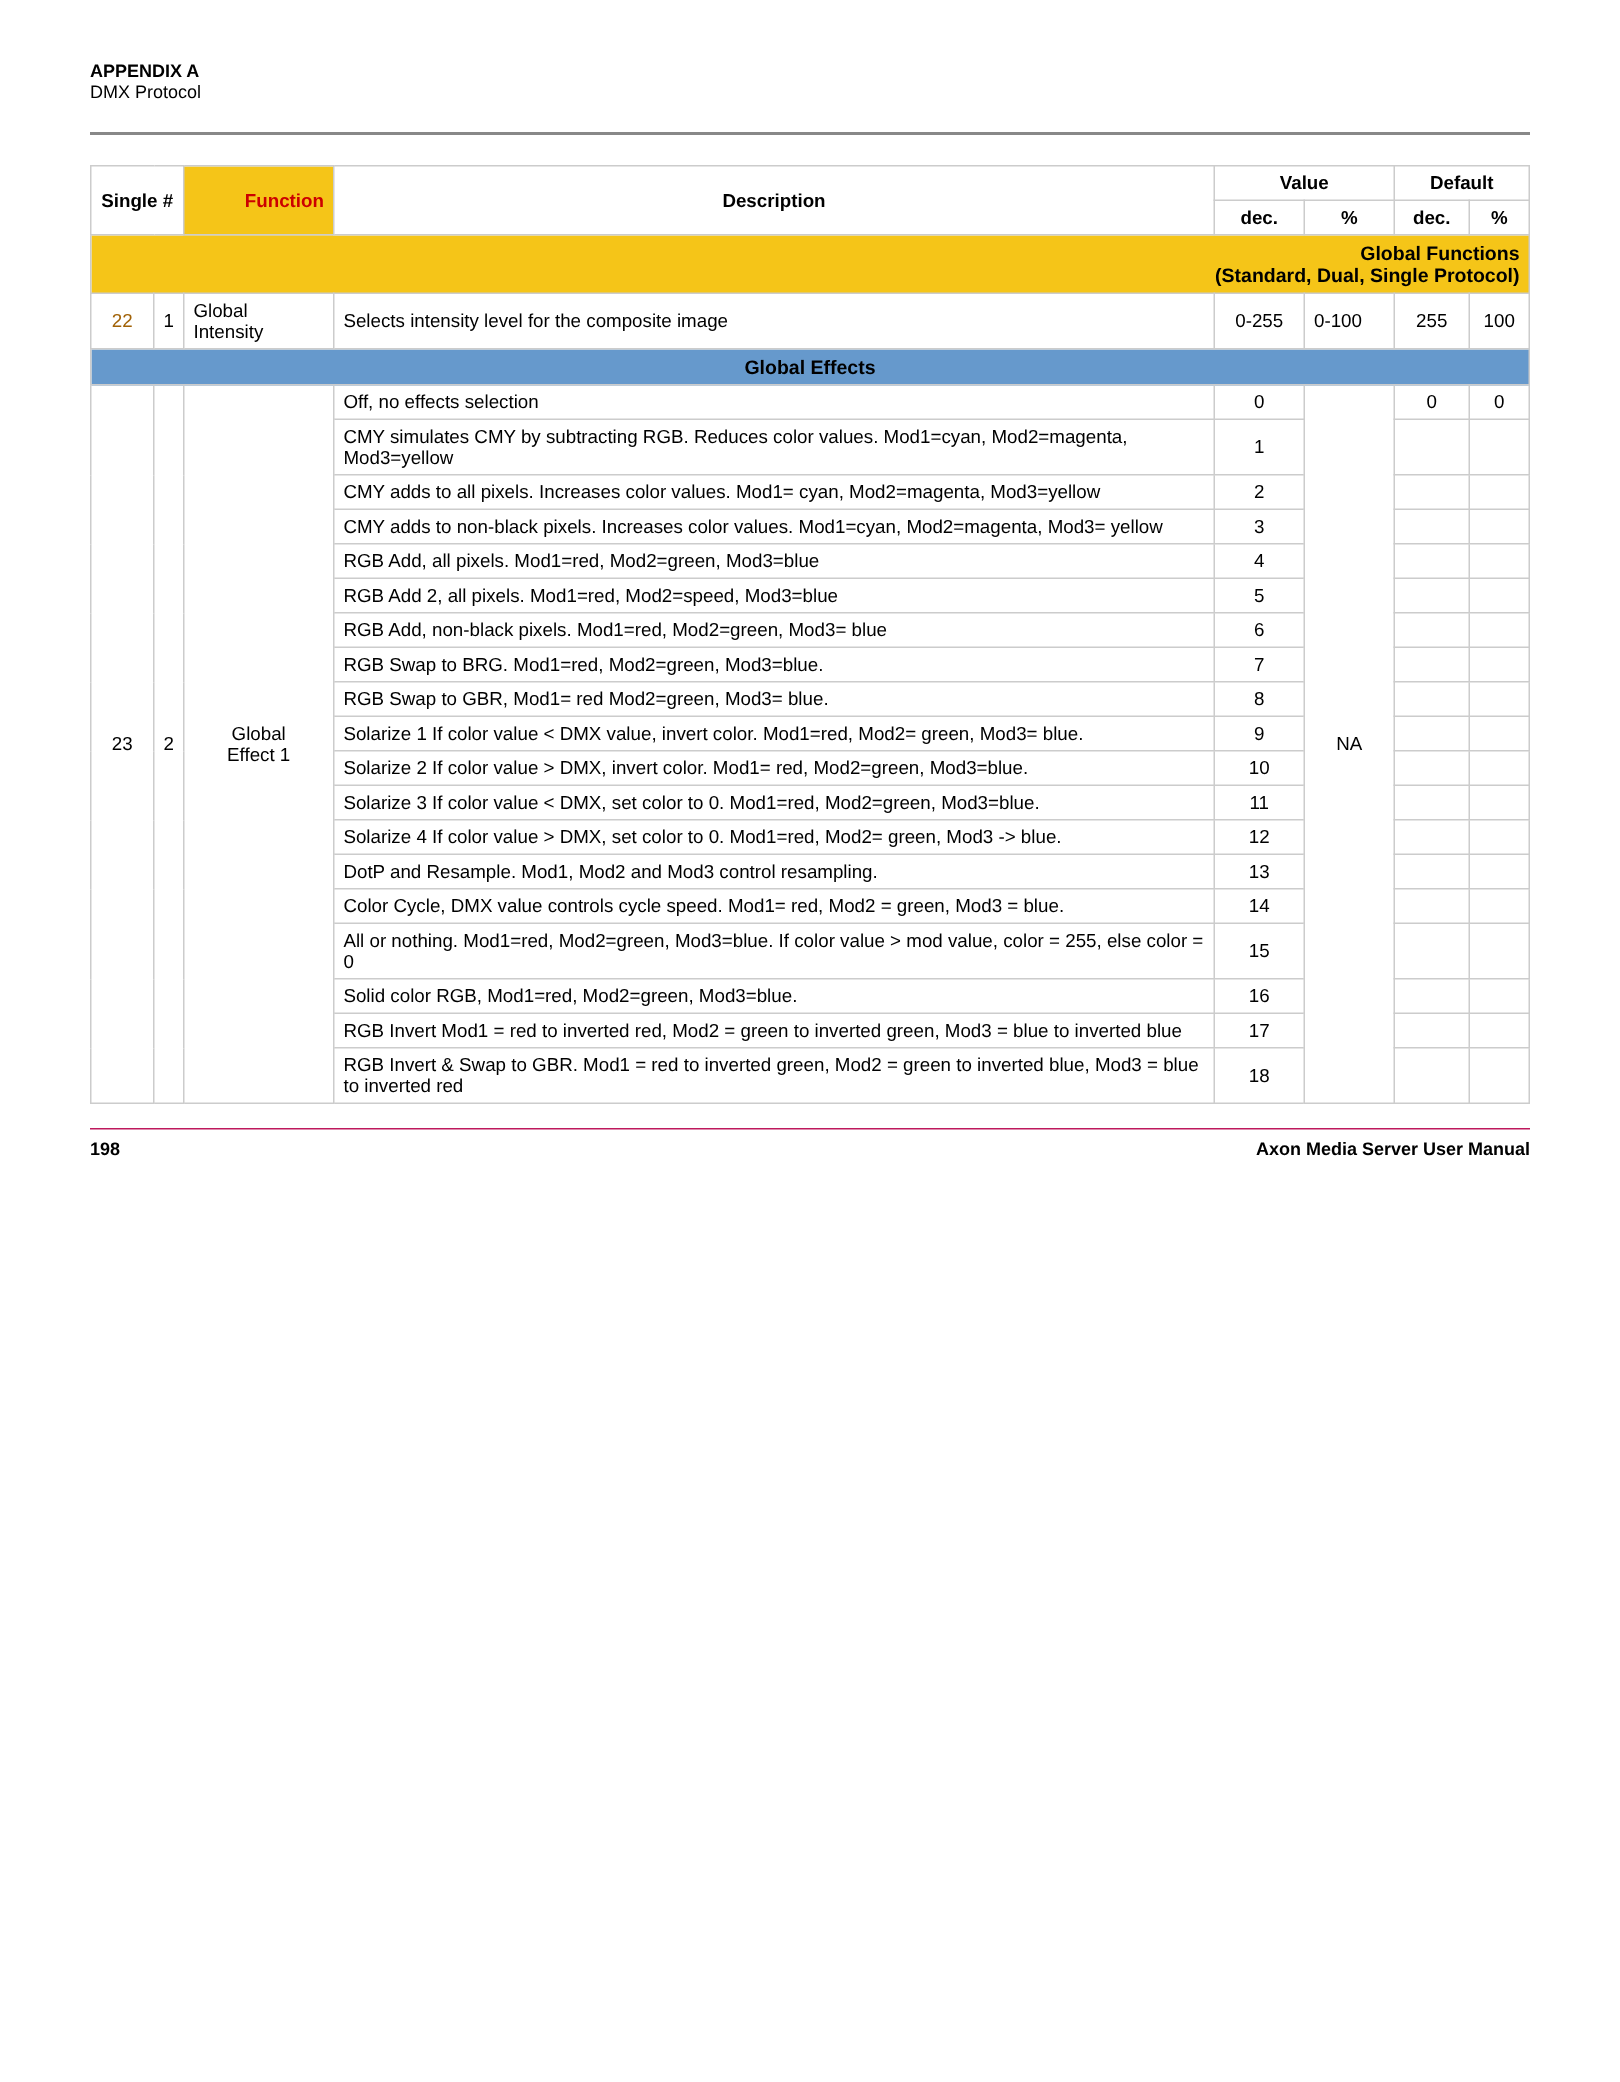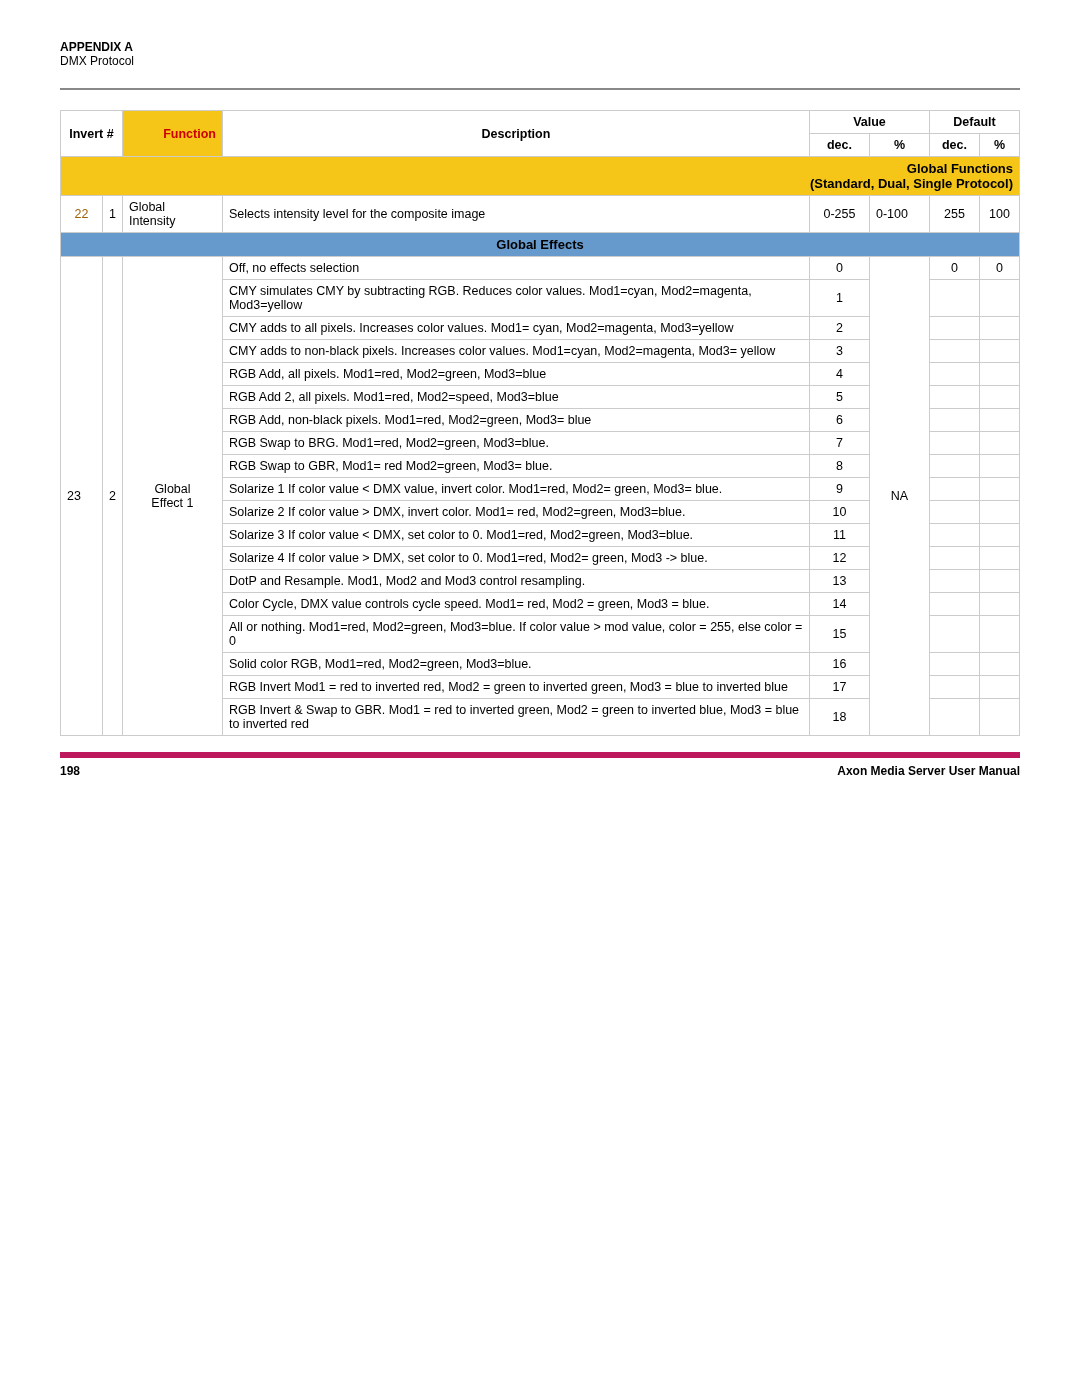--- a/index.html
+++ b/index.html
@@ -96,37 +96,37 @@
     .row-channel {
       text-align: center;
       vertical-align: middle;
     }
     .footer-bar {
       display: flex;
       justify-content: space-between;
       margin-top: 16px;
       font-size: 12px;
       font-weight: bold;
-      border-top: 6px solid #be185d;
+      border-top: 1px solid #be185d;
       padding-top: 6px;
     }
   </style>
 </head>
 <body>
 
 <div class="header-section">
   <div class="appx">APPENDIX A</div>
   <div class="sub">DMX Protocol</div>
 </div>
 <hr class="header-divider">
 
 <table>
   <thead>
     <tr>
-      <td colspan="2" rowspan="2" class="th-channel">Invert #</td>
+      <td colspan="2" rowspan="2" class="th-channel">Single #</td>
       <td rowspan="2" class="col-function" style="background:#f5c518;color:#c00;font-weight:bold;text-align:right;">Function</td>
       <td rowspan="2" class="col-desc" style="text-align:center;font-weight:bold;">Description</td>
       <td colspan="2" class="th-value" style="text-align:center;font-weight:bold;">Value</td>
       <td colspan="2" class="th-default" style="text-align:center;font-weight:bold;">Default</td>
     </tr>
     <tr>
       <td class="col-dec" style="text-align:center;font-weight:bold;">dec.</td>
       <td class="col-pct" style="text-align:center;font-weight:bold;">%</td>
       <td class="col-ddec" style="text-align:center;font-weight:bold;">dec.</td>
       <td class="col-dpct" style="text-align:center;font-weight:bold;">%</td>
@@ -151,21 +151,21 @@
       <td class="col-pct">0-100</td>
       <td class="col-ddec">255</td>
       <td class="col-dpct">100</td>
     </tr>
 
     <tr>
       <td colspan="8" class="section-header-blue">Global Effects</td>
     </tr>
 
     <tr>
-        <td rowspan="19" style="vertical-align: middle;">23</td>
+        <td rowspan="19" style="text-align: center; vertical-align: middle;">23</td>
         <td rowspan="19" style="text-align: center; vertical-align: middle;">2</td>
         <td rowspan="19" style="text-align: center; vertical-align: middle;">Global<br>Effect 1</td>
         <td>Off, no effects selection</td>
         <td style="text-align: center;">0</td>
         <td rowspan="19" style="text-align: center; vertical-align: middle;">NA</td>
         <td style="text-align: center;">0</td>
         <td style="text-align: center;">0</td>
       </tr>
       <tr>
         <td>CMY simulates CMY by subtracting RGB. Reduces color values. Mod1=cyan, Mod2=magenta, Mod3=yellow</td>

